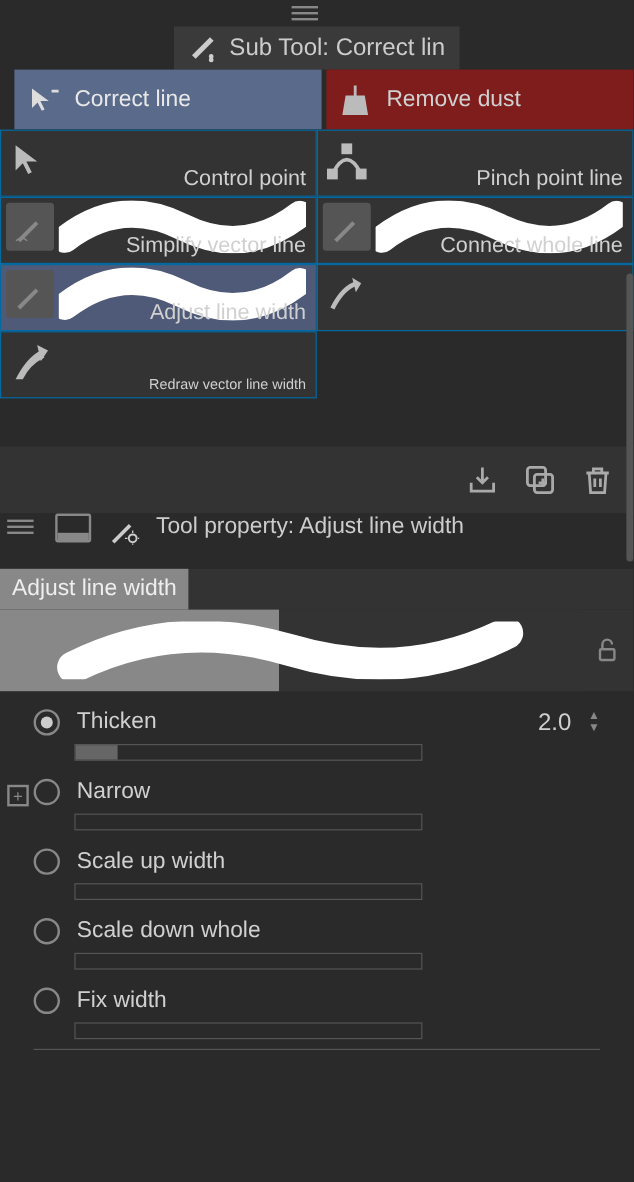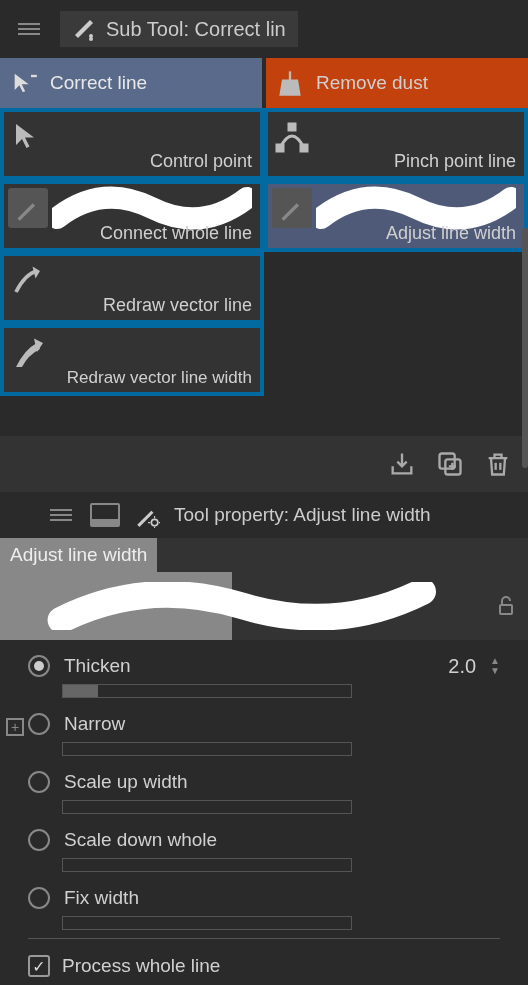--- a/index.html
+++ b/index.html
@@ -12,21 +12,22 @@
   overflow: hidden;
   font-size: 17px;
 }
 
 
 .top-header {
   display: flex;
   align-items: center;
   height: 58px;
   background: #2a2a2a;
-  padding: 0 18px;
+  padding: 0 2px;
+  flex-direction: column;
 }
 .hamburger {
   width: 22px; height: 22px;
   display: flex; flex-direction: column;
   justify-content: space-around;
   margin-right: 20px;
   padding: 3px 0;
 }
 .hamburger span { height: 2px; background: #888; }
 .header-tab {
@@ -37,42 +38,43 @@
 }
 .header-tab-icon { width: 24px; height: 24px; }
 .header-title { font-size: 20px; color: #ccc; }
 
 
 .tab-row {
   display: flex;
   height: 50px;
   gap: 4px;
   background: #2a2a2a;
+  margin-left: 12px;
 }
 .tab {
   flex: 1;
   display: flex;
   align-items: center;
   padding: 0 10px;
   gap: 12px;
-  background: #c2410c;
+  background: #7f1d1d;
 }
 .tab.active { background: #5a6a8a; color: #e8e8e8; }
 .tab-icon { width: 28px; height: 28px; }
 .tab-label { font-size: 19px; }
 
 
 .tool-grid {
   display: grid;
   grid-template-columns: 1fr 1fr;
   background: #2a2a2a;
 }
 .tool-cell {
-  height: 72px;
-  border: 4px solid #0369a1;
+  height: 56px;
+  border: 1px solid #0369a1;
   background: #333;
   position: relative;
   display: flex;
   flex-direction: column;
 }
 .tool-cell.selected {
   background: #4e5a78;
 }
 .tool-icon-box {
   position: absolute;
@@ -118,26 +120,24 @@
   justify-content: flex-end;
   gap: 20px;
   padding: 0 16px;
   background: #333;
 }
 .action-icon { width: 28px; height: 28px; color: #999; }
 
 
 .prop-header {
   display: flex;
-  align-items: center;
   height: 46px;
   background: #2a2a2a;
   padding: 0 6px;
   gap: 14px;
-  margin-left: 44px;
 }
 .prop-header .hamburger { margin-right: 4px; }
 .dock-icon { width: 30px; height: 24px; border: 2px solid #888; border-radius: 2px; position: relative; }
 .dock-icon::after { content: ""; position: absolute; bottom: 0; left: 0; right: 0; height: 6px; background: #888; }
 .prop-title { font-size: 19px; color: #ccc; }
 
 
 .preview-row {
   display: flex;
   align-items: center;
@@ -282,20 +282,34 @@
       <svg width="36" height="36" viewBox="0 0 24 24" fill="none" stroke="#bbb" stroke-width="2">
         <path d="M4 20 Q12 4 20 20"></path>
         <rect x="2" y="18" width="4" height="4" fill="#bbb"></rect>
         <rect x="18" y="18" width="4" height="4" fill="#bbb"></rect>
         <rect x="10" y="4" width="4" height="4" fill="#bbb"></rect>
       </svg>
     </div>
     <span class="tool-label">Pinch point line</span>
   </div>
 
+  <div class="tool-cell">
+    <div class="tool-icon-box">
+      <svg width="28" height="28" viewBox="0 0 24 24" fill="#888">
+        <path d="M3 21 L16 8 L18 10 L5 23"></path>
+          <path d="M2 22 Q6 18 10 22" stroke="#888" fill="none"></path>
+      </svg>
+    </div>
+    <div class="tool-squiggle">
+      <svg viewBox="0 0 200 40">
+          <path d="M5 30 Q50 -5 100 20 T195 10" stroke="#fff" stroke-width="22" fill="none" stroke-linecap="round"></path>
+        </svg>
+    </div>
+    <span class="tool-label">Simplify vector line</span>
+  </div>
 
   <div class="tool-cell">
     <div class="tool-icon-box">
       <svg width="28" height="28" viewBox="0 0 24 24" fill="#888">
         <path d="M3 21 L16 8 L18 10 L5 23"></path>
       </svg>
     </div>
     <div class="tool-squiggle">
       <svg viewBox="0 0 200 40">
           <path d="M5 30 Q50 -5 100 20 T195 10" stroke="#fff" stroke-width="22" fill="none" stroke-linecap="round"></path>
@@ -318,31 +332,30 @@
     <span class="tool-label">Adjust line width</span>
   </div>
 
   <div class="tool-cell">
     <div class="tool-icon-box no-bg">
       <svg width="36" height="36" viewBox="0 0 24 24" fill="none" stroke="#bbb" stroke-width="2.5">
         <path d="M4 20 Q10 8 18 6"></path>
           <path d="M15 3 L20 6 L17 11" fill="#bbb" stroke="none"></path>
       </svg>
     </div>
-    <span class="tool-label">Redraw vector line</span>
   </div>
 
   <div class="tool-cell" style="grid-column:1;">
     <div class="tool-icon-box no-bg">
       <svg width="36" height="36" viewBox="0 0 24 24" fill="#bbb">
         <path d="M4 22 Q10 10 18 6 L20 10 Q12 14 8 22 Z"></path>
           <path d="M16 3 L22 6 L18 12" fill="#bbb"></path>
       </svg>
     </div>
-    <span class="tool-label" style="font-size:17px;">Redraw vector line width</span>
+    <span class="tool-label" style="font-size:12px;">Redraw vector line width</span>
   </div>
 
   <div class="scroll-track"></div>
 </div>
 
 <div class="spacer"></div>
 
 <div class="action-bar">
   <svg class="action-icon" viewBox="0 0 24 24" fill="none" stroke="#aaa" stroke-width="2">
     <path d="M12 3 L12 14 M8 10 L12 14 L16 10"></path>
@@ -434,17 +447,13 @@
   <div class="radio-row">
     <div class="radio"></div>
     <span class="radio-label">Fix width</span>
   </div>
   <div class="slider-track">
       <div class="slider-fill" style="width:0%"></div>
     </div>
 
   <div class="divider"></div>
 
-  <div class="check-row">
-    <div class="checkbox checked"></div>
-    <span class="radio-label">Process whole line</span>
-  </div>
 </div>
 
 </body></html>

